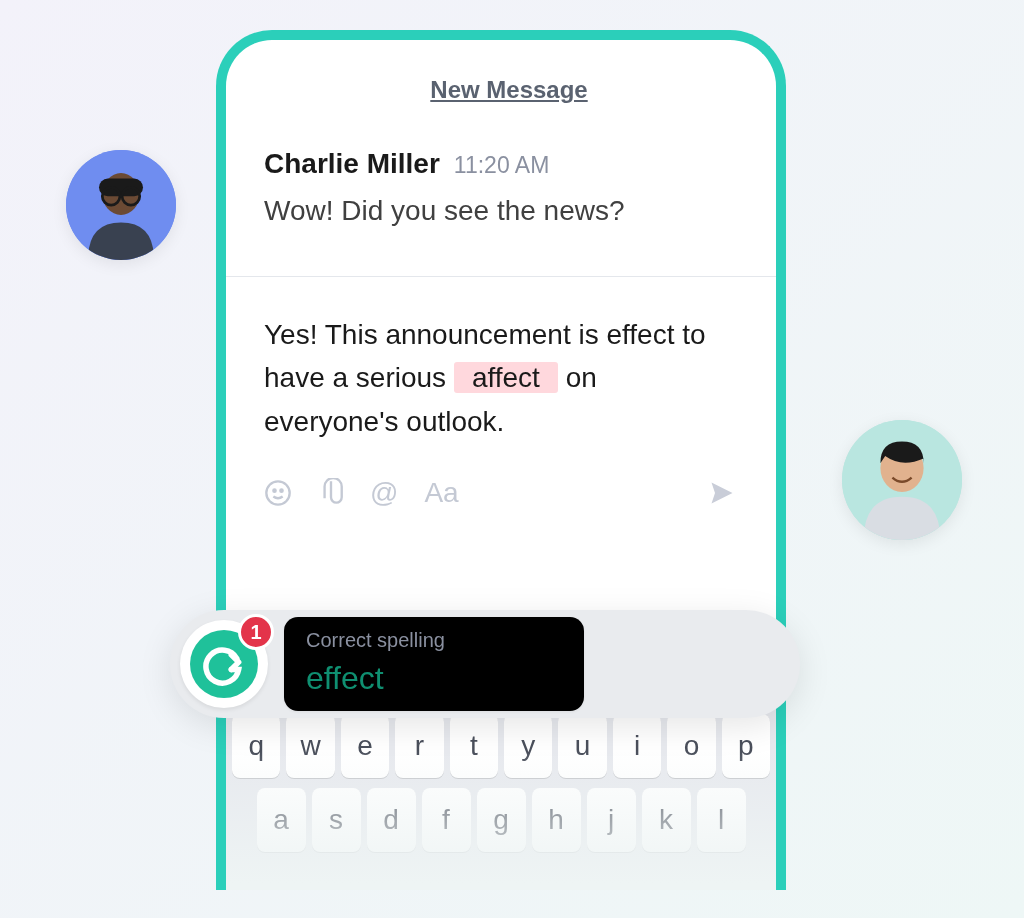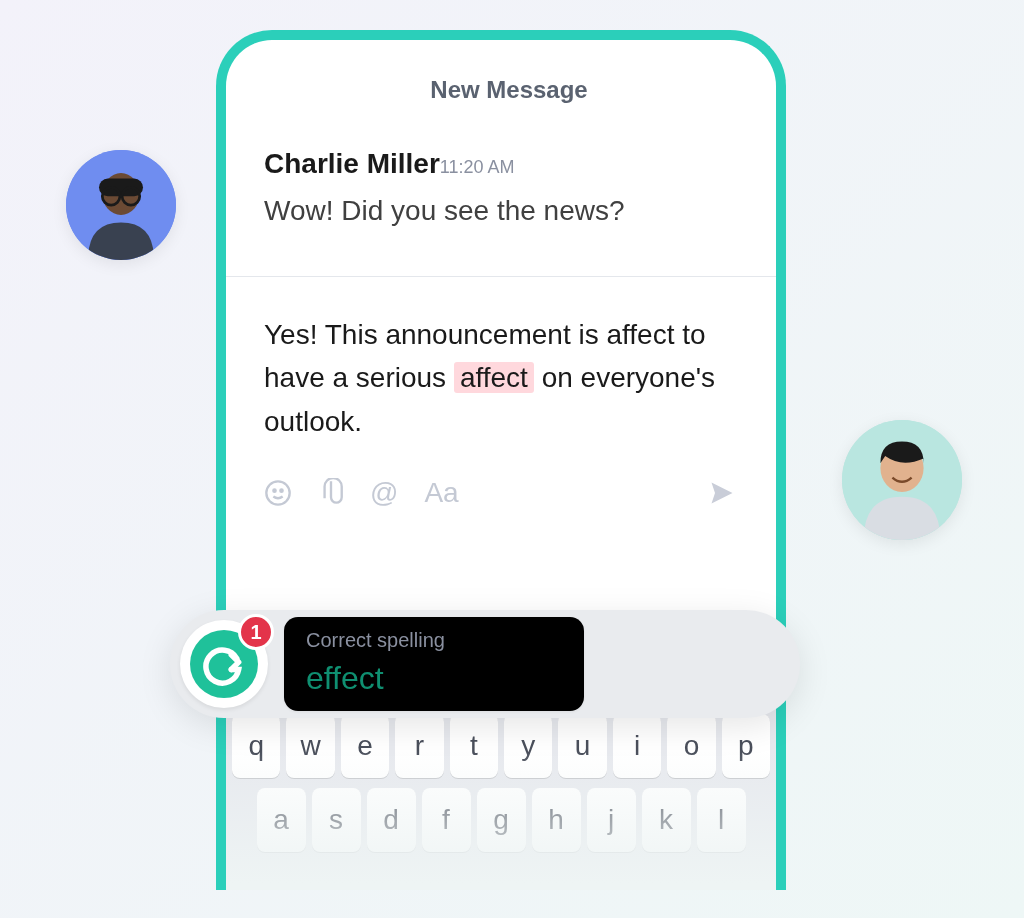--- a/index.html
+++ b/index.html
@@ -22,37 +22,38 @@
     background: #ffffff;
     overflow: hidden;
   }
 
   .screen-title {
     text-align: center;
     font-size: 24px;
     font-weight: 700;
     color: #5a6270;
     padding: 36px 0 44px 16px;
+    text-decoration: underline;
   }
 
   .chat-body { padding: 0 38px; }
 
-  .sender-line { display: flex; align-items: baseline; margin-bottom: 12px; }
+  .sender-line { display: flex; align-items: baseline; gap: 14px; margin-bottom: 12px; }
   .sender-name { font-size: 28px; font-weight: 800; color: #1a1a1a; }
-  .sender-time { font-size: 18px; color: #8a90a0; }
+  .sender-time { font-size: 23px; color: #8a90a0; }
 
   .incoming-text { font-size: 28px; color: #404040; line-height: 1.35; }
 
   .divider { height: 1px; background: #e4e7ec; margin: 46px -38px 36px -38px; }
 
   .compose-text { font-size: 28px; color: #1a1a1a; line-height: 1.55; }
   .highlight {
     background: #ffd8dd;
     border-radius: 3px;
-    padding: 0 6px;
+    padding: 0 18px;
   }
 
   .compose-toolbar {
     display: flex; align-items: center; justify-content: space-between;
     margin-top: 34px;
     color: #c4c9d4;
   }
   .toolbar-left { display: flex; align-items: center; gap: 26px; }
   .toolbar-left svg, .toolbar-right svg { display: block; }
   .mention-icon, .fontsize-icon { font-size: 28px; font-weight: 500; color: #c4c9d4; }
@@ -176,21 +177,21 @@
   <div class="chat-body">
     <div class="sender-line">
       <span class="sender-name">Charlie Miller</span>
       <span class="sender-time">11:20 AM</span>
     </div>
     <div class="incoming-text">Wow! Did you see the news?</div>
 
     <div class="divider"></div>
 
     <div class="compose-text">
-      <span>Yes! This announcement is affect to have a serious </span><span class="highlight">affect</span><span> on everyone's outlook.</span>
+      <span>Yes! This announcement is effect to have a serious </span><span class="highlight">affect</span><span> on everyone's outlook.</span>
     </div>
 
     <div class="compose-toolbar">
       <div class="toolbar-left">
         <span>
           <svg width="28" height="28" viewBox="0 0 24 24" fill="none" stroke="#c4c9d4" stroke-width="2">
             <circle cx="12" cy="12" r="10"></circle>
               <circle cx="9" cy="10" r="1" fill="#c4c9d4"></circle>
               <circle cx="15" cy="10" r="1" fill="#c4c9d4"></circle>
             <path d="M8 15 Q12 18 16 15"></path>

